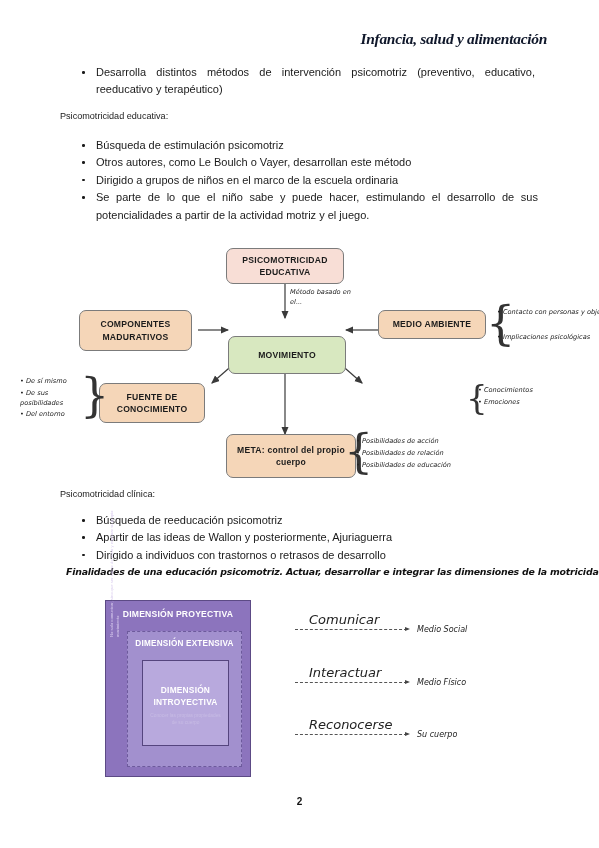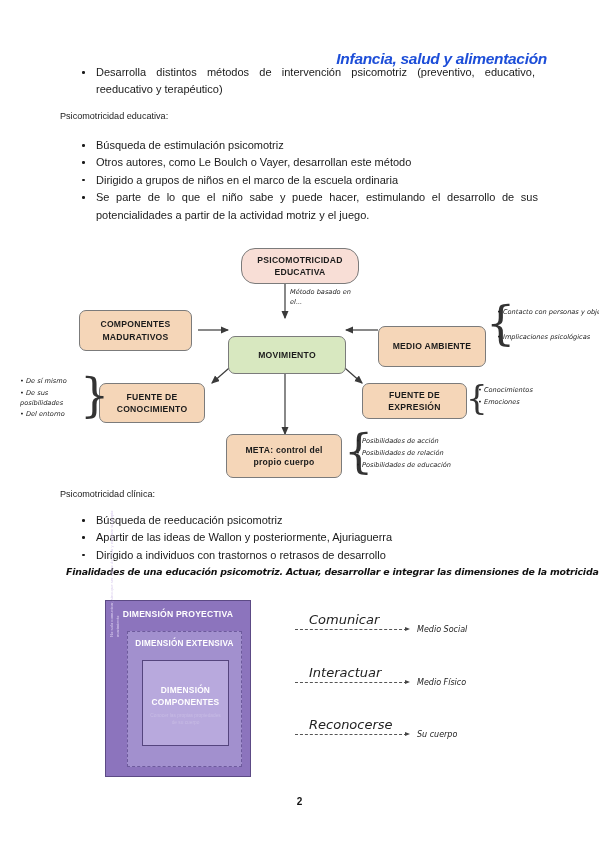--- a/index.html
+++ b/index.html
@@ -20,28 +20,27 @@
     inset: 0;
     width: 599px;
     height: 848px;
   }
 
   
   .doc-title {
     position: absolute;
     top: 30px;
     right: 52px;
-    font-family: Liberation Sans, sans-serif;
+    font-family: Liberation Serif, serif;
     font-size: 15.5px;
     font-weight: bold;
     font-style: italic;
     letter-spacing: -0.3px;
-    color: #1d4ed8;
+    color: #0f172a;
     white-space: nowrap;
-    margin-top: 20px;
   }
 
   
   .para {
     position: absolute;
     font-size: 9.1px;
     line-height: 15.5px;
     color: #1a1a1a;
   }
   .bullet-list {
@@ -316,48 +315,47 @@
 
       <line x1="378" y1="92" x2="346" y2="92" stroke="#3a3a3a" stroke-width="1.2" marker-end="url(#ah)"></line>
 
       <line x1="252" y1="110" x2="212" y2="145" stroke="#3a3a3a" stroke-width="1.2" marker-end="url(#ah)"></line>
 
       <line x1="322" y1="110" x2="362" y2="145" stroke="#3a3a3a" stroke-width="1.2" marker-end="url(#ah)"></line>
 
       <line x1="285" y1="112" x2="285" y2="196" stroke="#3a3a3a" stroke-width="1.2" marker-end="url(#ah)"></line>
     </svg>
 
-    <div class="node node-pink" style="left:241px; top:10px; width:118px; height:36px;border-radius:14px;">PSICOMOTRICIDAD EDUCATIVA</div>
+    <div class="node node-pink" style="left:226px; top:10px; width:118px; height:36px;">PSICOMOTRICIDAD EDUCATIVA</div>
 
     <div class="hand hand-wrap" style="left:290px; top:50px; width:64px;">Método basado en el...</div>
 
     <div class="node node-green" style="left:228px; top:74px; width:118px; height:38px;margin-top:24px;">MOVIMIENTO</div>
 
     <div class="node node-peach" style="left:79px; top:72px; width:113px; height:41px;">COMPONENTES MADURATIVOS</div>
 
-    <div class="node node-peach" style="left:378px; top:88px; width:108px; height:41px;">MEDIO AMBIENTE</div>
+    <div class="node node-peach" style="left:378px; top:72px; width:108px; height:29px;">MEDIO AMBIENTE</div>
 
     <div class="brace brace-tall" style="left:486px; top:62px;">{</div>
     <div class="hand" style="left:497px; top:70px;">• Contacto con personas y objetos</div>
     <div class="hand" style="left:497px; top:95px;">• Implicaciones psicológicas</div>
 
     <div class="node node-peach" style="left:99px; top:145px; width:106px; height:40px;">FUENTE DE CONOCIMIENTO</div>
 
     <div class="brace brace-tall" style="left:80px; top:134px; transform:scaleX(-1);">{</div>
     <div class="hand" style="left:20px; top:139px;">• De sí mismo</div>
     <div class="hand hand-wrap" style="left:20px; top:151px; width:58px;">• De sus posibilidades</div>
     <div class="hand" style="left:20px; top:172px;">• Del entorno</div>
 
-    <div class="node node-peach" style="left:362px; top:145px; width:105px; height:36px;">FUENTE DE EXPRESIÓN</div>
 
     <div class="brace" style="left:466px; top:142px;">{</div>
     <div class="hand" style="left:478px; top:148px;">• Conocimientos</div>
     <div class="hand" style="left:478px; top:160px;">• Emociones</div>
 
-    <div class="node node-peach" style="left:226px; top:196px; width:116px; height:44px;">META: control del propio cuerpo</div>
+    <div class="node node-peach" style="left:226px; top:196px; width:130px; height:44px;">META: control del propio cuerpo</div>
 
     <div class="brace brace-tall" style="left:344px; top:190px;">{</div>
     <div class="hand" style="left:356px; top:199px;">• Posibilidades de acción</div>
     <div class="hand" style="left:356px; top:211px;">• Posibilidades de relación</div>
     <div class="hand" style="left:356px; top:223px;">• Posibilidades de educación</div>
   </div>
 
   <div class="para" style="left:60px; top:487px;">Psicomotricidad clínica:</div>
 
   <ul class="bullet-list" style="left:60px; top:512px; width:478px;">
@@ -369,21 +367,21 @@
   <div class="script-line" style="left:66px; top:566px;">Finalidades de una educación psicomotriz. Actuar, desarrollar e integrar las dimensiones de la motricidad.</div>
 
   <div class="purple-diagram">
     <div class="dim-proyectiva-label">DIMENSIÓN PROYECTIVA</div>
     <div class="vertical-note">No solo comunicar, sino que ser capaz de crear y explorar su propio movimiento</div>
 
     <div class="box-extensiva">
       <div class="dim-extensiva-label">DIMENSIÓN EXTENSIVA</div>
 
       <div class="box-introyectiva">
-        <div class="dim-introyectiva-label">DIMENSIÓN COMPONENTES</div>
+        <div class="dim-introyectiva-label">DIMENSIÓN INTROYECTIVA</div>
         <div class="dim-introyectiva-sub">Conocer las propias propiedades de su cuerpo</div>
       </div>
     </div>
   </div>
 
   <div class="arrow-row" style="left:295px; top:612px; width:260px;">
     <div class="arrow-label">Comunicar</div>
     <div class="arrow-line"></div>
     <div class="arrow-head"></div>
     <div class="arrow-target">Medio Social</div>

